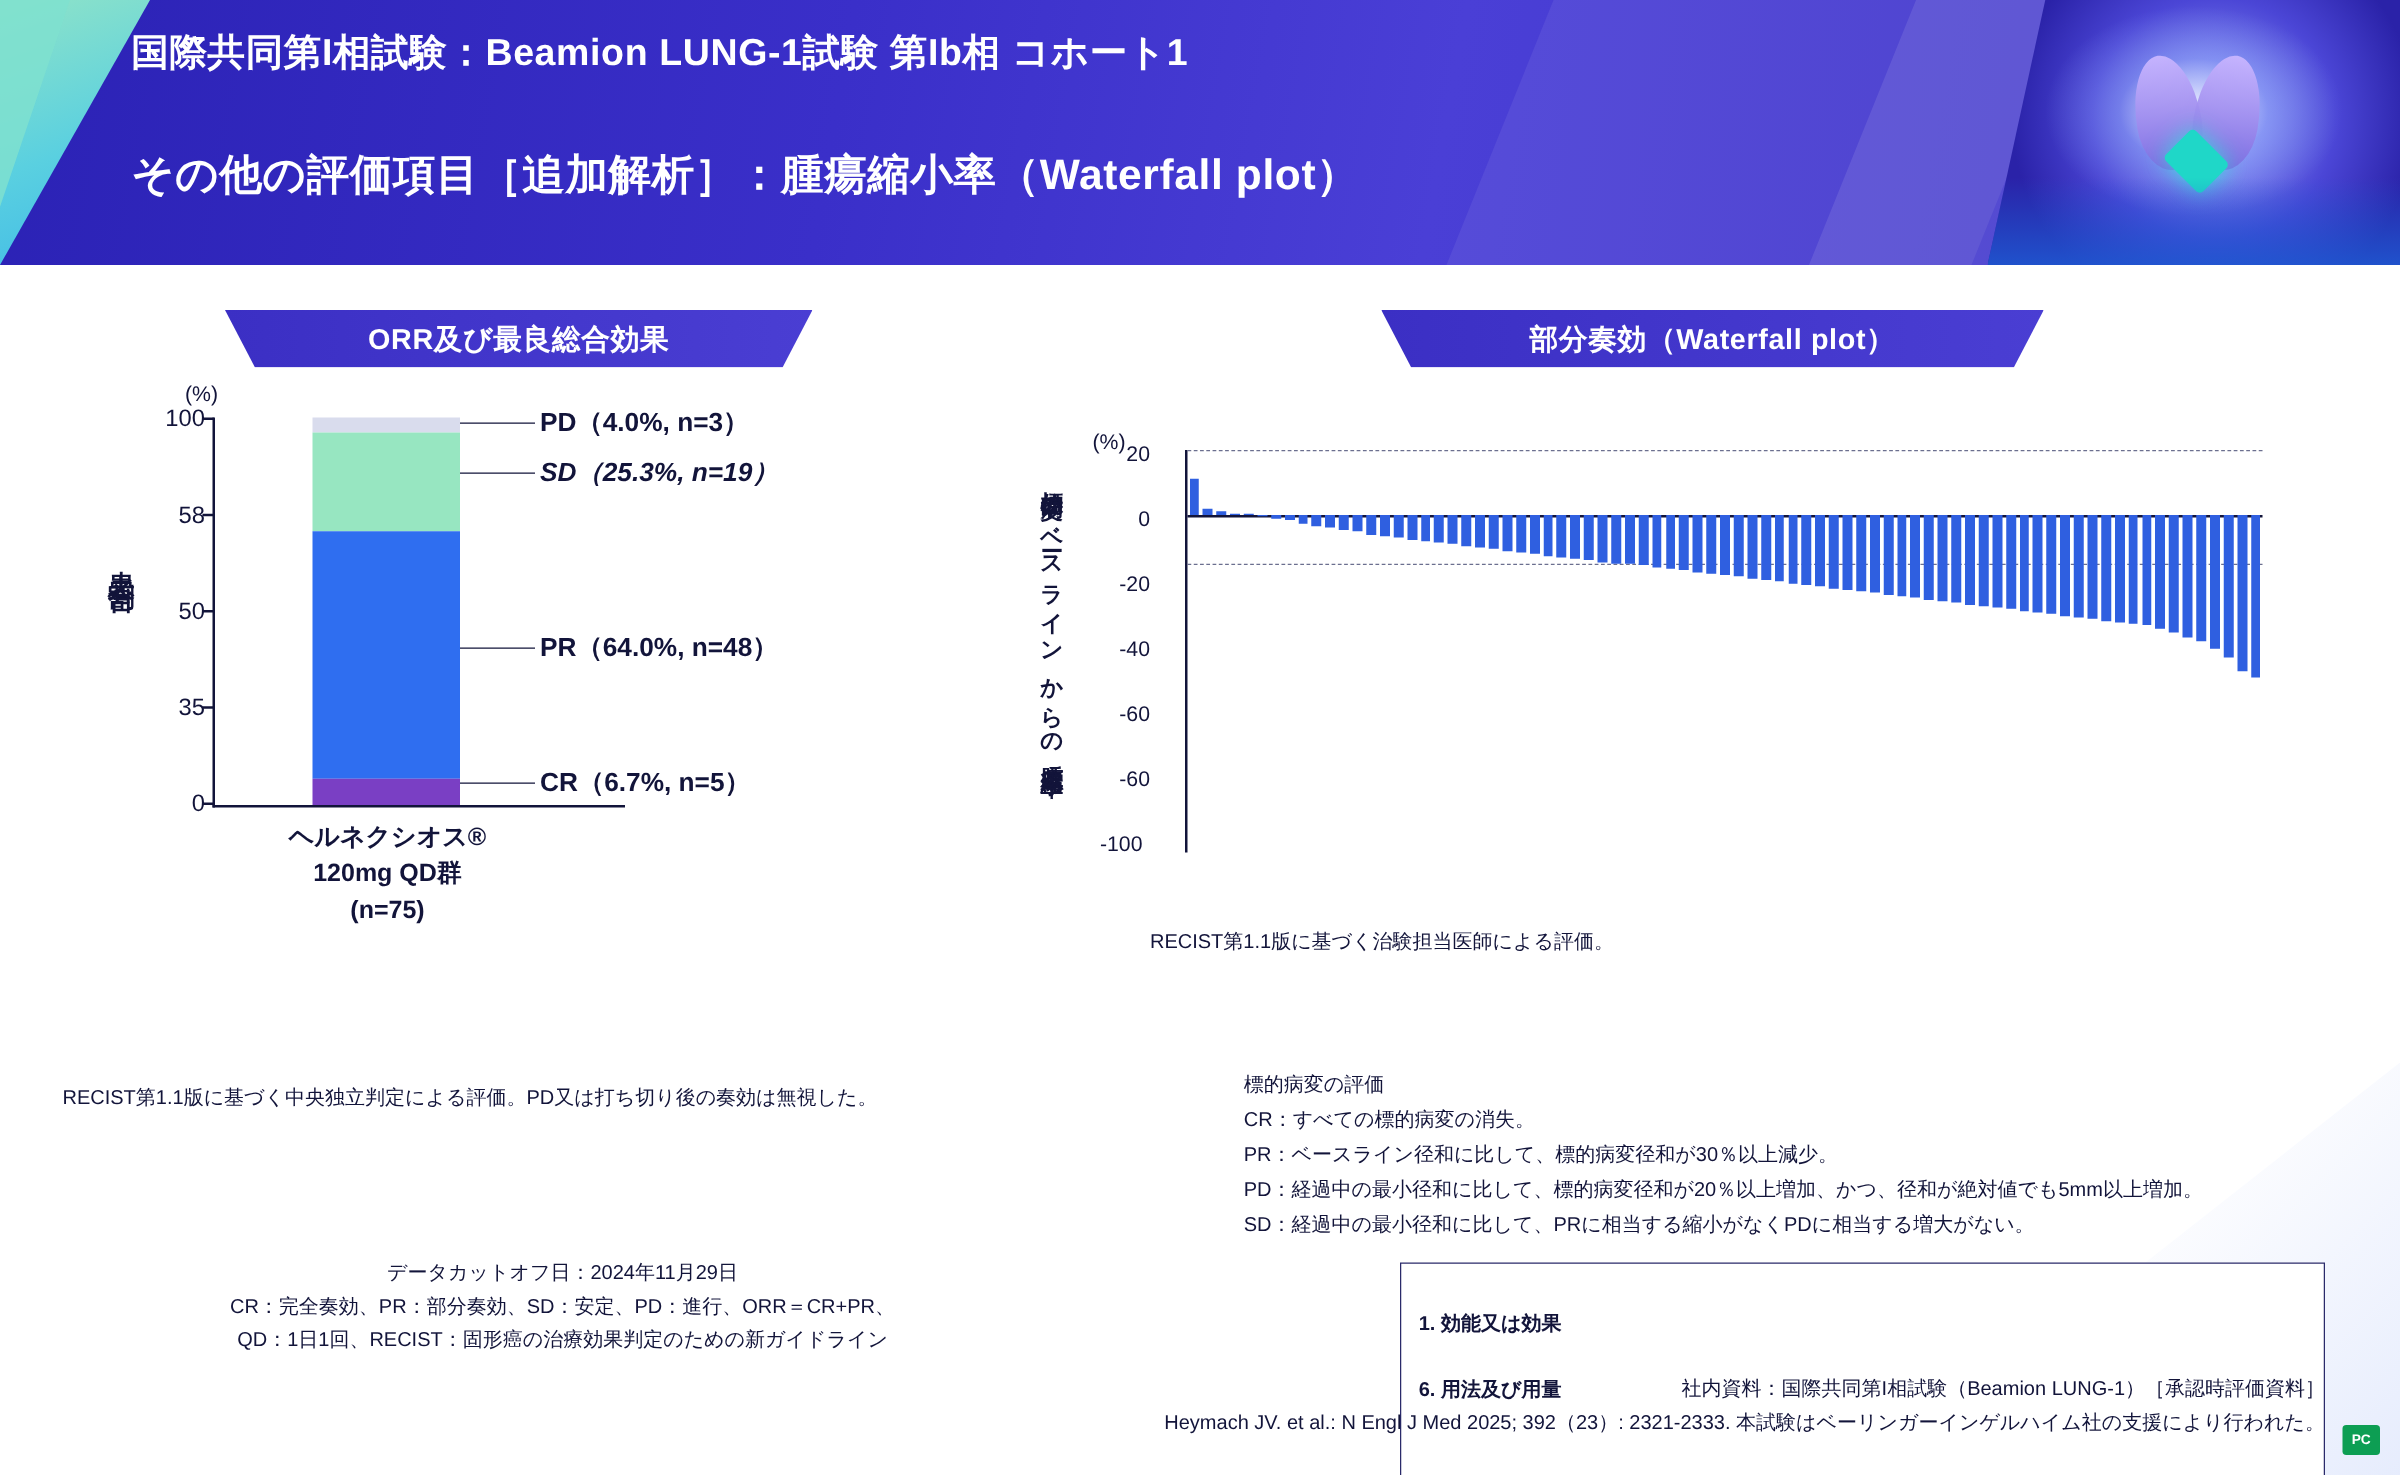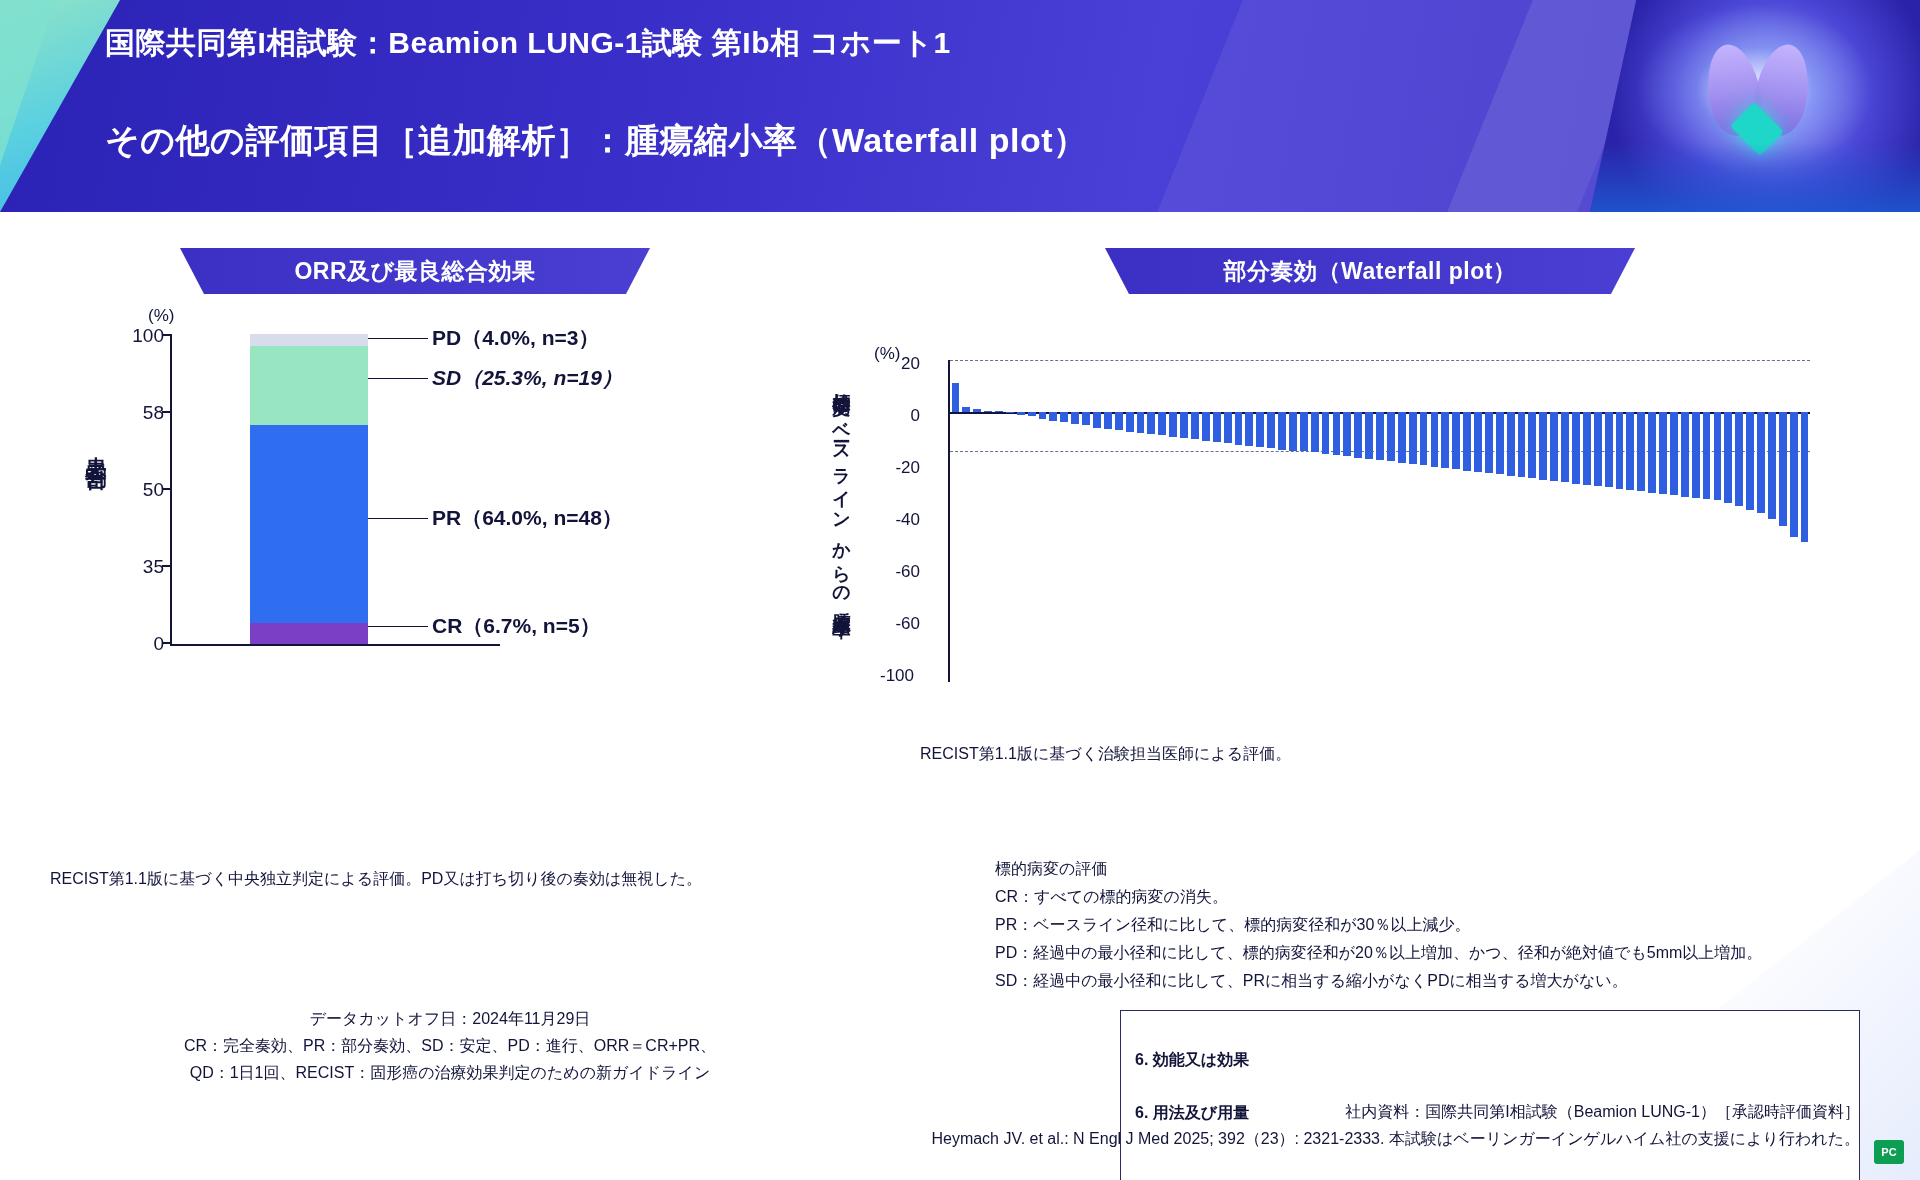--- a/index.html
+++ b/index.html
@@ -215,20 +215,23 @@
 
   <div class="lead" style="left:328px; top:58px;  width:60px;"></div>
   <div class="seg-label" style="left:392px; top:44px;font-style:italic;">SD（25.3%, n=19）</div>
 
   <div class="lead" style="left:328px; top:198px; width:60px;"></div>
   <div class="seg-label" style="left:392px; top:184px;">PR（64.0%, n=48）</div>
 
   <div class="lead" style="left:328px; top:306px; width:60px;"></div>
   <div class="seg-label" style="left:392px; top:292px;">CR（6.7%, n=5）</div>
 
+  <div class="bar-caption" style="left:185px; top:336px; width:170px;">ヘルネクシオス®
+120mg QD群
+(n=75)</div>
 </div>
 
 <div class="footnote" style="left:50px; top:865px; width:800px;">RECIST第1.1版に基づく中央独立判定による評価。PD又は打ち切り後の奏効は無視した。</div>
 
 <div class="footnote" style="left:50px; top:1005px; width:800px;text-align:center;">データカットオフ日：2024年11月29日
 CR：完全奏効、PR：部分奏効、SD：安定、PD：進行、ORR＝CR+PR、
 QD：1日1回、RECIST：固形癌の治療効果判定のための新ガイドライン</div>
 
 <div class="panel" id="right-panel">
   <div class="axis-unit" style="left:34px; top:24px;">(%)</div>
@@ -336,20 +339,20 @@
 
 <div class="footnote" style="left:920px; top:740px; width:700px;">RECIST第1.1版に基づく治験担当医師による評価。</div>
 
 <div class="legend-block" style="left:995px; top:855px; width:880px;">標的病変の評価
     CR：すべての標的病変の消失。
     PR：ベースライン径和に比して、標的病変径和が30％以上減少。
     PD：経過中の最小径和に比して、標的病変径和が20％以上増加、かつ、径和が絶対値でも5mm以上増加。
     SD：経過中の最小径和に比して、PRに相当する縮小がなくPDに相当する増大がない。</div>
 
 <div class="note-box" style="left:1120px; top:1010px; width:740px;">
-  <div class="bold-head">6. 効能又は効果</div>
+  <div class="bold-head">1. 効能又は効果</div>
   <div class="bold-head">6. 用法及び用量</div>
   
 </div>
 
 <div class="source">社内資料：国際共同第I相試験（Beamion LUNG-1）［承認時評価資料］
 Heymach JV. et al.: N Engl J Med 2025; 392（23）: 2321-2333. 本試験はベーリンガーインゲルハイム社の支援により行われた。</div>
 <div class="corner-logo">PC</div>
 
 </body></html>

